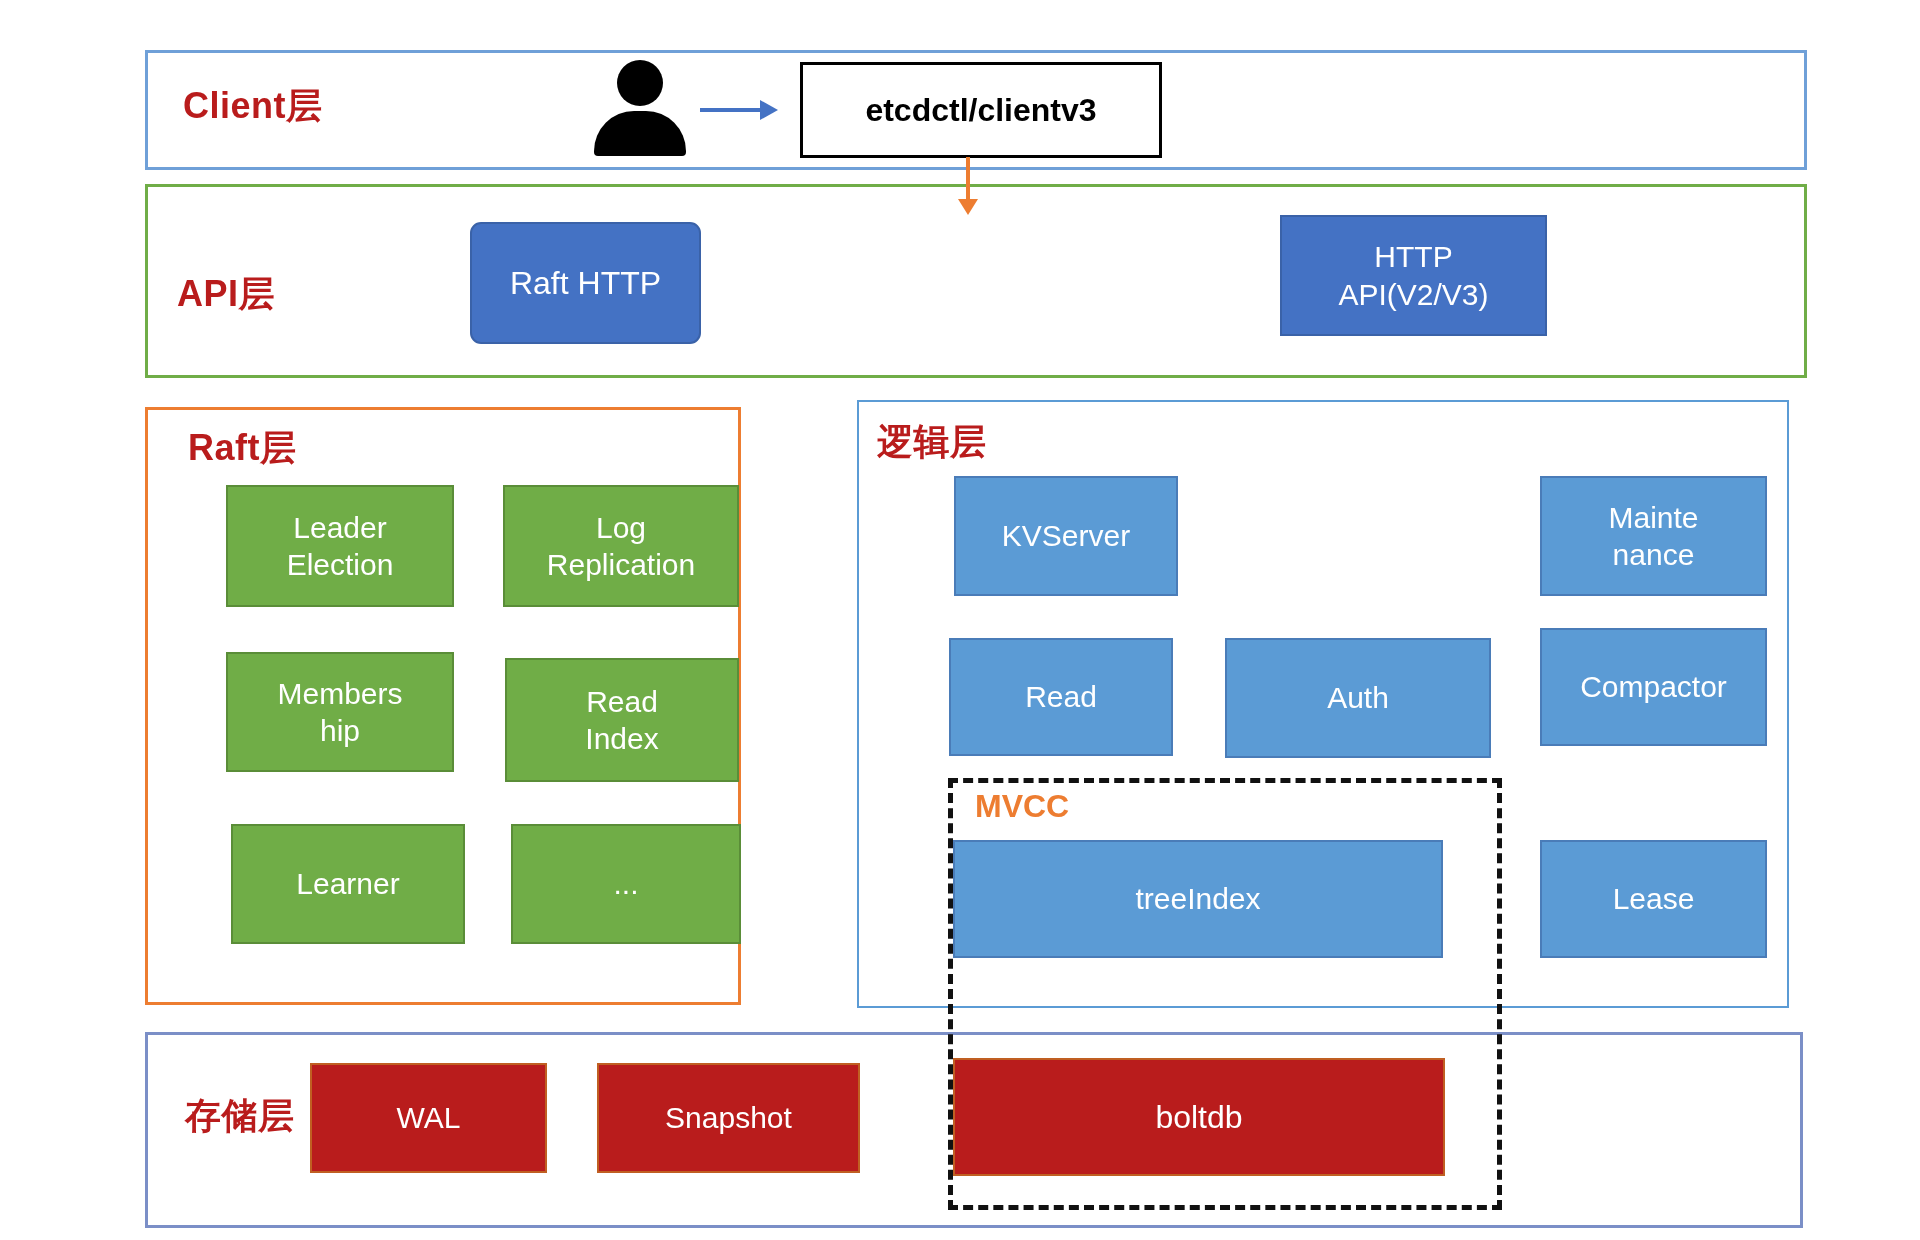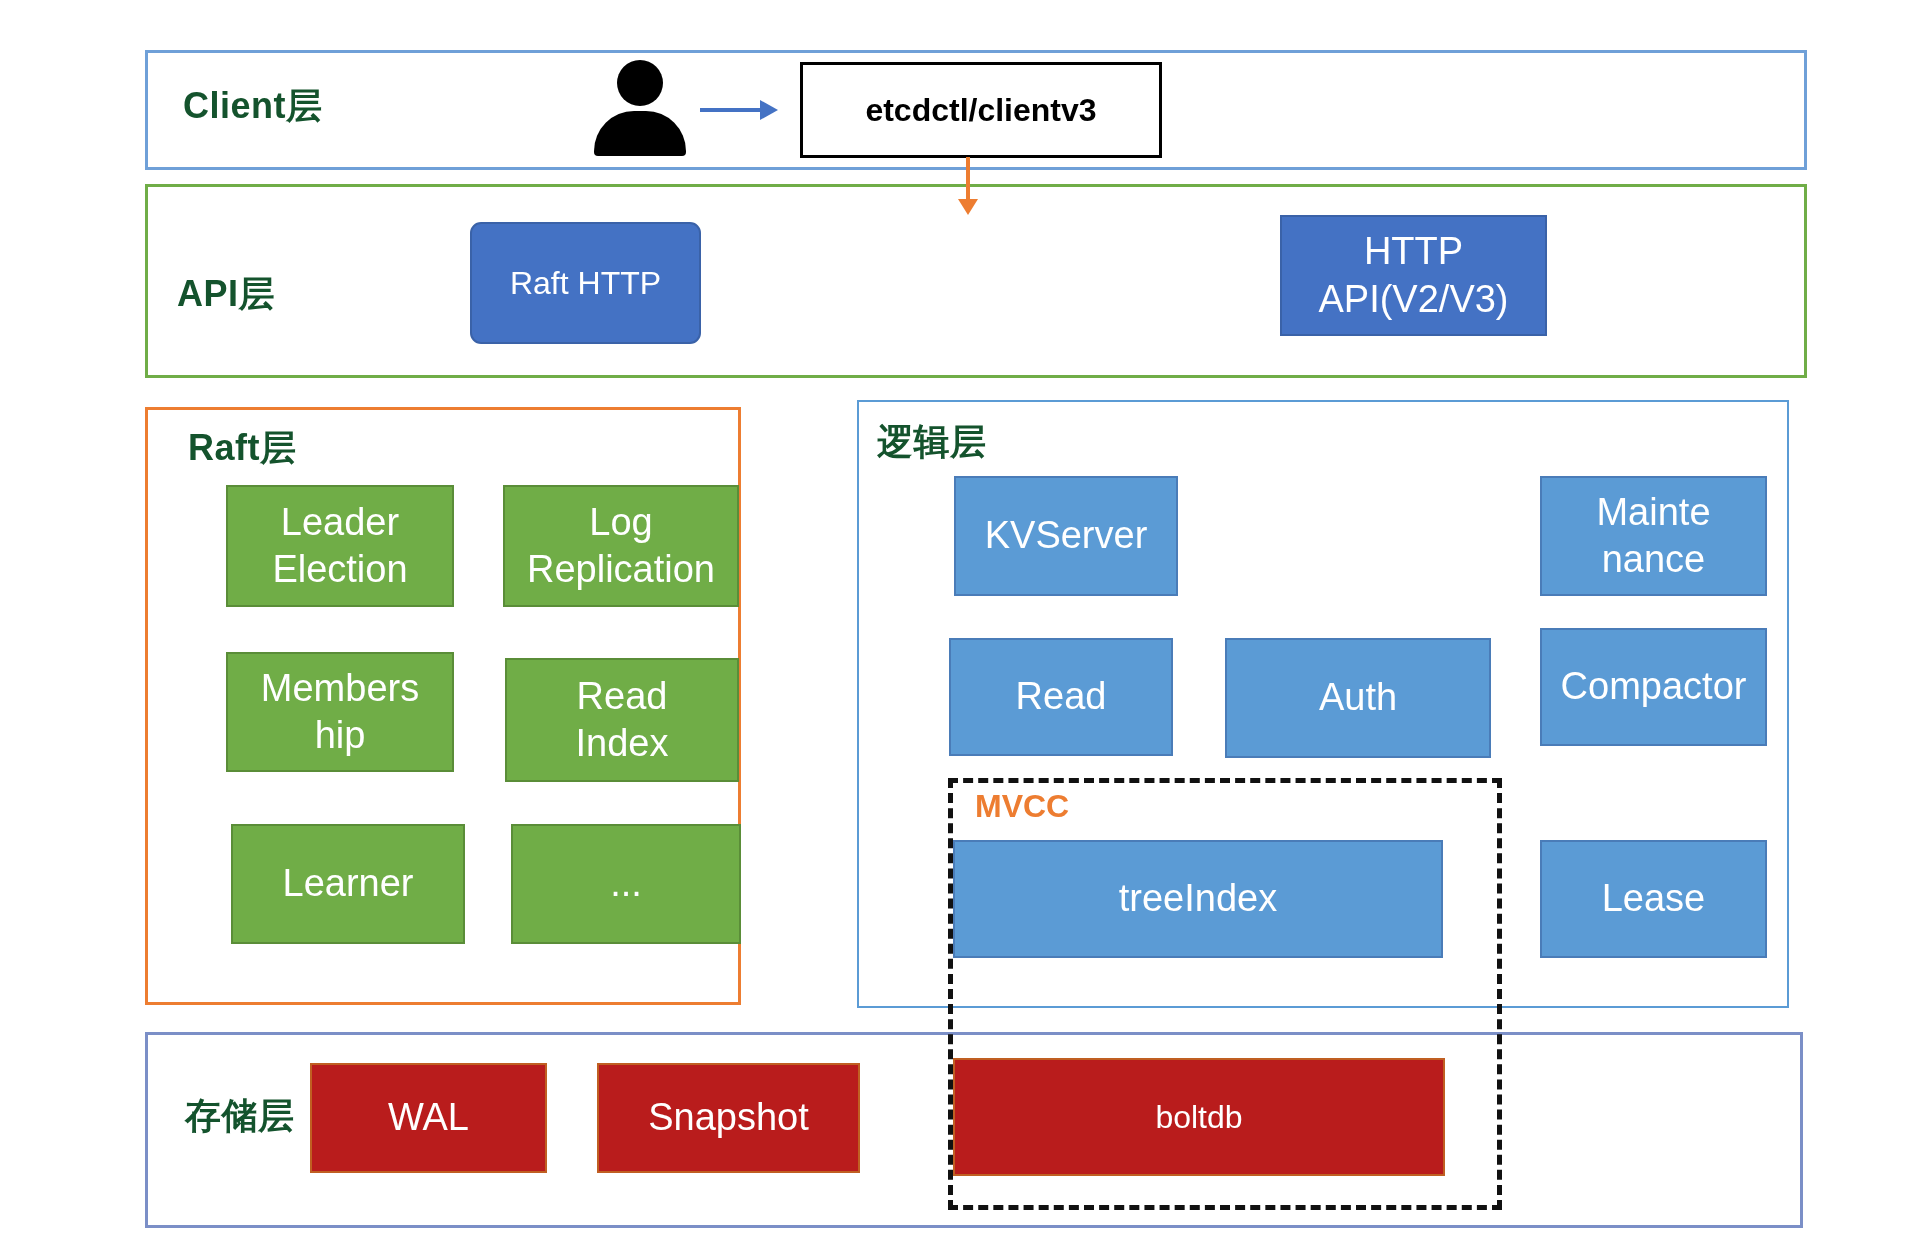--- a/index.html
+++ b/index.html
@@ -6,29 +6,29 @@
   body{font-family:"Liberation Sans","DejaVu Sans",sans-serif;}
   #canvas{position:relative;width:1920px;height:1240px;background:#ffffff;overflow:hidden;}
 
   .layer{position:absolute;background:#ffffff;box-sizing:border-box;}
   #client-layer{left:145px;top:50px;width:1662px;height:120px;border:3px solid #6FA0D8;}
   #api-layer{left:145px;top:184px;width:1662px;height:194px;border:3px solid #70AD47;}
   #raft-layer{left:145px;top:407px;width:596px;height:598px;border:3px solid #ED7D31;}
   #logic-layer{left:857px;top:400px;width:932px;height:608px;border:2px solid #5B9BD5;}
   #storage-layer{left:145px;top:1032px;width:1658px;height:196px;border:3px solid #7B8FC7;}
 
-  .layer-label{position:absolute;color:#14532d;font-size:36px;font-weight:600;letter-spacing:0.5px;}
+  .layer-label{position:absolute;color:#b91c1c;font-size:36px;font-weight:600;letter-spacing:0.5px;}
   #client-label{left:183px;top:82px;}
   #api-label{left:177px;top:270px;}
   #raft-label{left:188px;top:424px;}
   #logic-label{left:877px;top:418px;}
   #storage-label{left:185px;top:1092px;}
 
   .box{position:absolute;display:flex;align-items:center;justify-content:center;
-       color:#ffffff;font-size:38px;text-align:center;white-space:pre-line;
+       color:#ffffff;font-size:30px;text-align:center;white-space:pre-line;
        box-sizing:border-box;line-height:1.25;}
   .darkblue{background:#4472C4;border:2px solid #3A62A8;}
   .lightblue{background:#5B9BD5;border:2px solid #4A7CB8;}
   .green{background:#70AD47;border:2px solid #5A8D38;margin-left:38px;}
   .orange{background:#b91c1c;border:2px solid #C05F22;}
 
   
   #raft-http{left:470px;top:222px;width:231px;height:122px;font-size:32px;border-radius:11px;}
   #grpc-api{left:908px;top:215px;width:226px;height:121px;font-size:32px;}
   #http-api{left:1280px;top:215px;width:267px;height:121px;}

